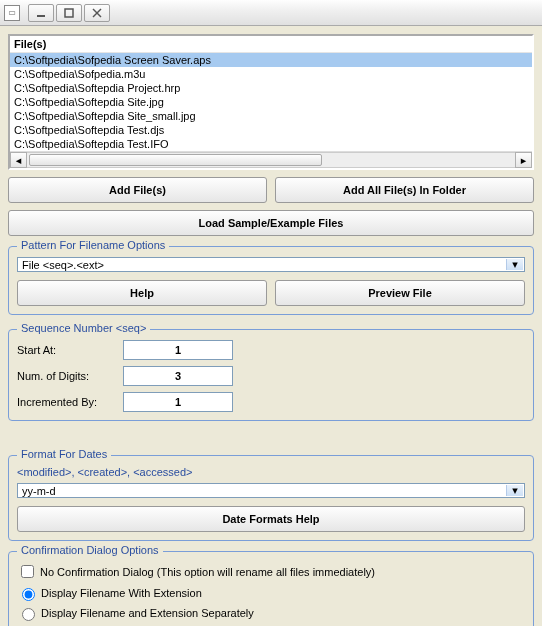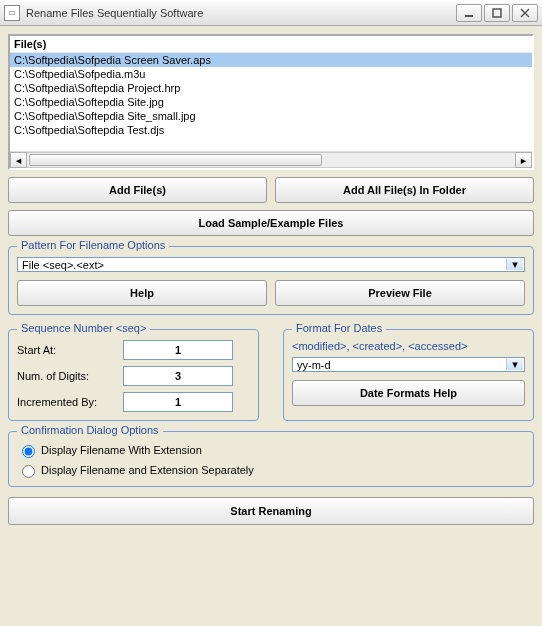--- a/index.html
+++ b/index.html
@@ -27,39 +27,38 @@
 
 .row2 { display:flex; gap:8px; margin-top:7px; }
 .row2 > .btn { flex:1; }
 
 .groupbox { border: 1px solid #7a9ed8; border-radius: 4px; padding: 10px 8px 8px; position: relative; margin-top: 10px; }
 .groupbox > .legend { position: absolute; top: -8px; left: 8px; background: #ece9d8; padding: 0 4px; color: #2a4ea0; font-weight: normal; text-align: right; }
 
 .combo { height: 15px; border: 1px solid #7f9db9; background: #fff; display:flex; align-items:center; padding: 0 4px; position:relative; }
 .combo .arrow { position:absolute; right:1px; top:1px; bottom:1px; width:17px; background: linear-gradient(#eaf2fb,#cde0f6); border-left:1px solid #b3cae8; display:flex; align-items:center; justify-content:center; }
 
-.cols { display:flex; gap:24px; }
+.cols { display:flex; gap:24px;flex-direction:column; }
 .cols > * { flex:1; }
 
 .fieldrow { display:flex; align-items:center; margin-bottom:6px; }
 .fieldrow label { width: 100px; margin-right:6px; }
 .spin { width: 110px; border:1px solid #7f9db9; height:20px; display:flex; }
 .spin input { border:none; width:100%; text-align:center; outline:none; font-weight:bold; }
 
 .radio, .check { display:flex; align-items:center; margin-bottom:4px; }
 .radio input, .check input { margin-right:6px; }
 
 .small-note { color:#2a4ea0; font-size:11px; margin-bottom:5px; }
 </style>
 </head>
 <body>
 
 <div class="titlebar">
   <div class="app-icon">▭</div>
-  <div class="title">Rename Files Sequentially Software</div>
   <div class="winbtn">
       <svg width="10" height="10">
         <line x1="1" y1="8" x2="9" y2="8" stroke="#555" stroke-width="2"></line>
       </svg>
     </div>
   <div class="winbtn">
       <svg width="10" height="10">
         <rect x="1" y="1" width="8" height="8" fill="none" stroke="#555" stroke-width="1.5"></rect>
       </svg>
     </div>
@@ -75,20 +74,21 @@
 
   <div class="filebox">
     <div class="file-header">File(s)</div>
     <div class="file-list" id="file-list">
         <div class="file-row selected">C:\Softpedia\Sofpedia Screen Saver.aps</div>
         <div class="file-row">C:\Softpedia\Sofpedia.m3u</div>
         <div class="file-row">C:\Softpedia\Softepdia Project.hrp</div>
         <div class="file-row">C:\Softpedia\Softepdia Site.jpg</div>
         <div class="file-row">C:\Softpedia\Softepdia Site_small.jpg</div>
         <div class="file-row">C:\Softpedia\Softepdia Test.djs</div>
+        <div class="file-row">C:\Softpedia\Softepdia Test.IFO</div>
       </div>
     <div class="scroll-h">
       <div class="arrow">◂</div>
       <div class="track">
           <div class="thumb"></div>
         </div>
       <div class="arrow">▸</div>
     </div>
   </div>
 
@@ -141,20 +141,24 @@
       <div class="combo">
         <span>yy-m-d</span>
         <div class="arrow">▾</div>
       </div>
       <div class="btn" style="margin-top:8px;">Date Formats Help</div>
     </div>
   </div>
 
   <div class="groupbox">
     <div class="legend">Confirmation Dialog Options</div>
+    <div class="check">
+      <input type="checkbox" style="">
+      <span>No Confirmation Dialog (This option will rename all files immediately)</span>
+    </div>
     <div class="radio">
       <input type="radio" name="conf" checked="" style="">
       <span>Display Filename With Extension</span>
     </div>
     <div class="radio" style="margin-bottom:0;">
       <input type="radio" name="conf" style="">
       <span>Display Filename and Extension Separately</span>
     </div>
   </div>
 

